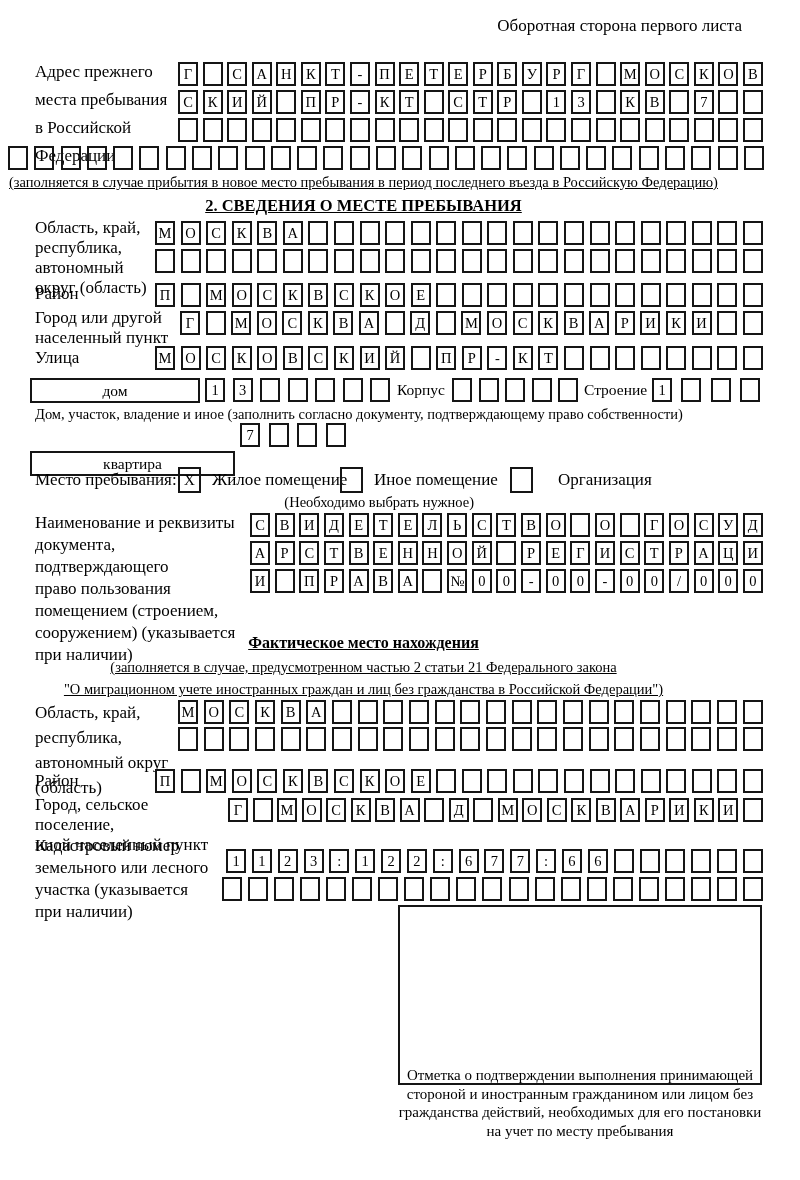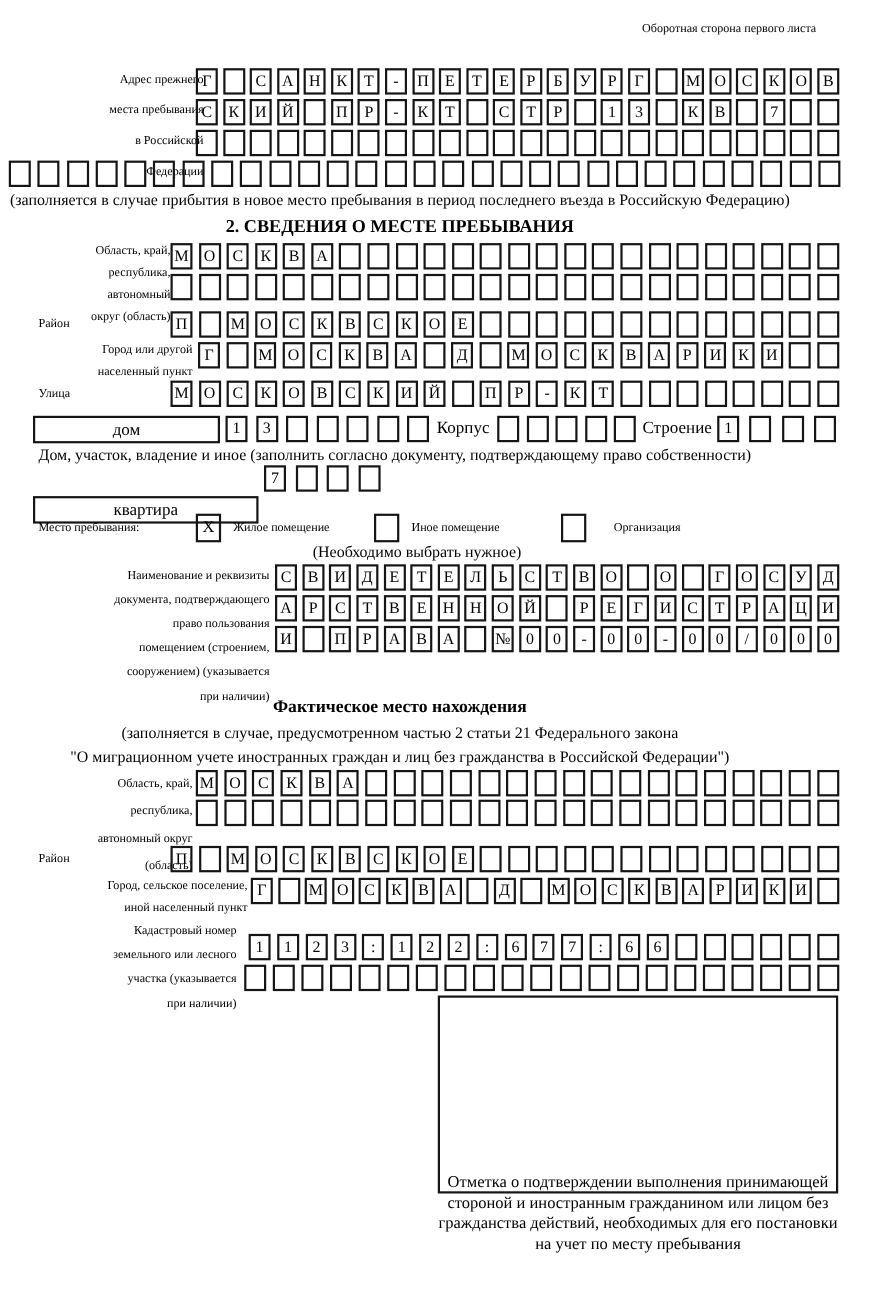--- a/index.html
+++ b/index.html
@@ -3,27 +3,27 @@
 <meta charset="utf-8">
 <style>
   html,body { margin:0; padding:0; background:#fff; }
   .page { position:relative; width:800px; height:1180px; background:#fff; color:#000;
           font-family:"Liberation Serif", serif; overflow:hidden; }
   .abs { position:absolute; }
   .cells { display:flex; justify-content:space-between; }
   .cbox { width:20px; height:24px; border:2px solid #151515; box-sizing:border-box;
           display:flex; align-items:center; justify-content:center;
           font-size:14.5px; line-height:1; flex:0 0 auto; }
-  .label { font-size:11px; line-height:20px;text-align:right; }
+  .label { font-size:17px; line-height:20px; }
   .lh28 { line-height:28px; }
   .lh22 { line-height:22px; }
   .lh25 { line-height:25px; }
   .note { font-size:14.5px; }
   .title { font-weight:bold; font-size:16.5px; }
-  .center { left:0; width:727px; text-align:center; }
+  .center { left:0; width:727px; text-align:center;text-decoration:underline; }
   .widebox { border:2px solid #151515; box-sizing:border-box; height:25px;
              display:flex; align-items:center; justify-content:center; font-size:15.5px; }
   .cb { width:23px; height:26px; font-size:15px; }
   .inline-lb { font-size:15.5px; }
   .stamp { border:2px solid #151515; box-sizing:border-box; background:#fff; }
 </style>
 </head>
 <body>
 
 <div class="page">

